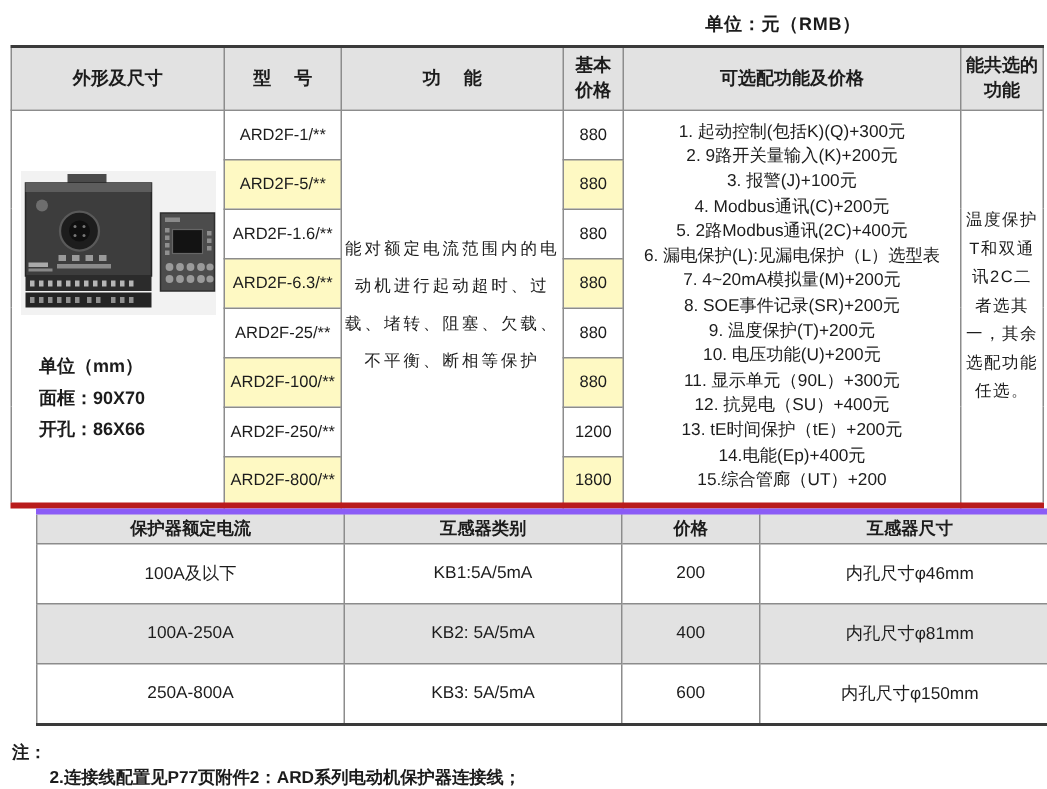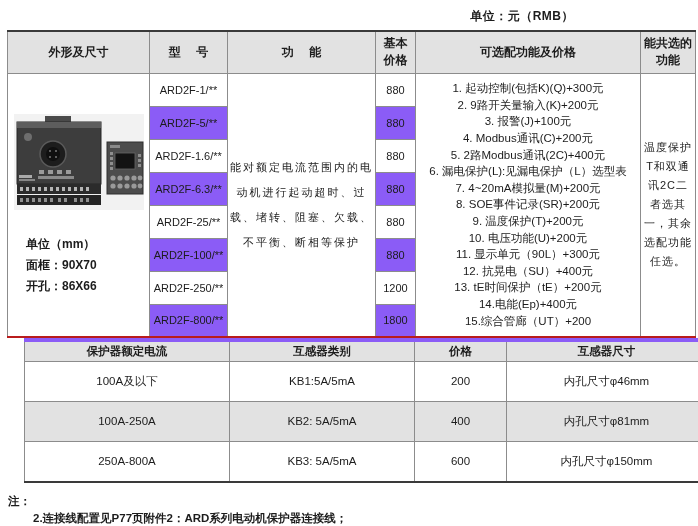--- a/index.html
+++ b/index.html
@@ -21,41 +21,41 @@
     letter-spacing: 0.5px;
   }
 
   table { border-collapse: collapse; table-layout: fixed; }
 
   
   .main-table {
     margin-left: 7px;
     width: 688px;
     border-top: 2px solid #3a3a3a;
-    border-bottom: 2px solid #b91c1c;
+    border-bottom: 4px solid #b91c1c;
   }
   .main-table th {
     background: #e2e2e2;
     border: 1px solid #8c8c8c;
     font-size: 12px;
     font-weight: bold;
     height: 42px;
     padding: 2px;
     text-align: center;
   }
   .main-table th.spaced { letter-spacing: 6px; text-indent: 6px; }
   .main-table td {
     border: 1px solid #8c8c8c;
     font-size: 11px;
     text-align: center;
     height: 33px;
     padding: 0 2px;
     vertical-align: middle;
   }
-  tr.shaded td.model-cell, tr.shaded td.price-cell { background: #8b5cf6; }
+  tr.shaded td.model-cell, tr.shaded td.price-cell { background: #fef9c3; }
 
   .appearance-cell { vertical-align: top; padding-top: 8px; }
   .product-photo { display: block; margin: 2px auto 0 auto; }
   .dims {
     text-align: left;
     margin: 24px 0 0 16px;
     font-size: 12px;
     font-weight: bold;
     line-height: 21px;
     white-space: nowrap;

